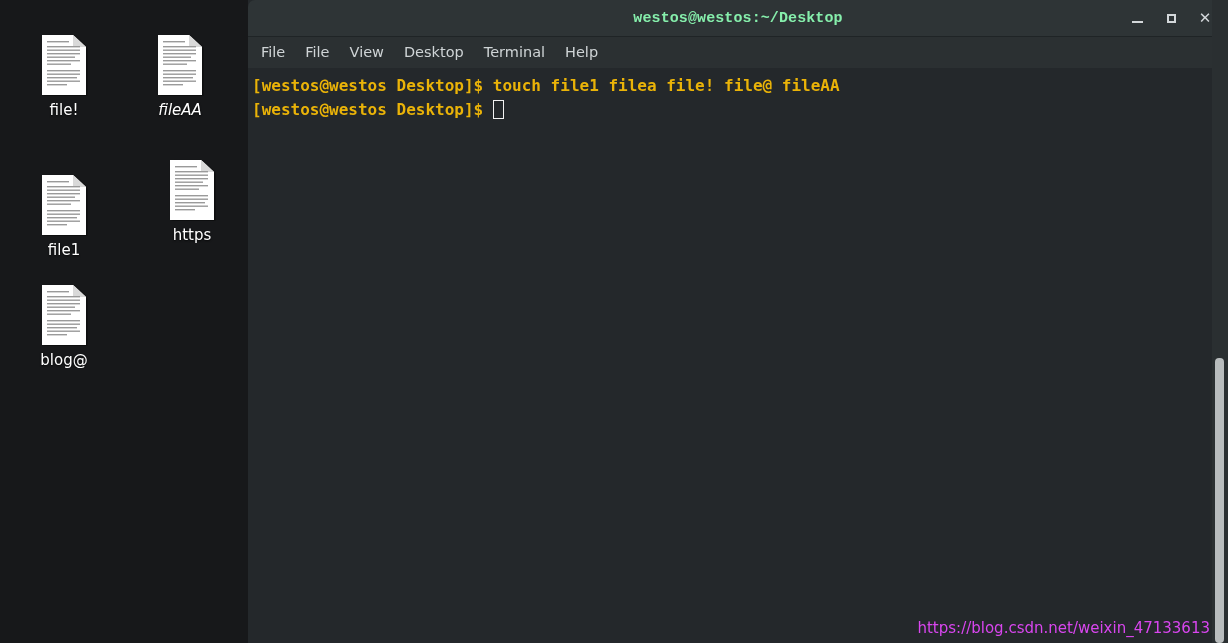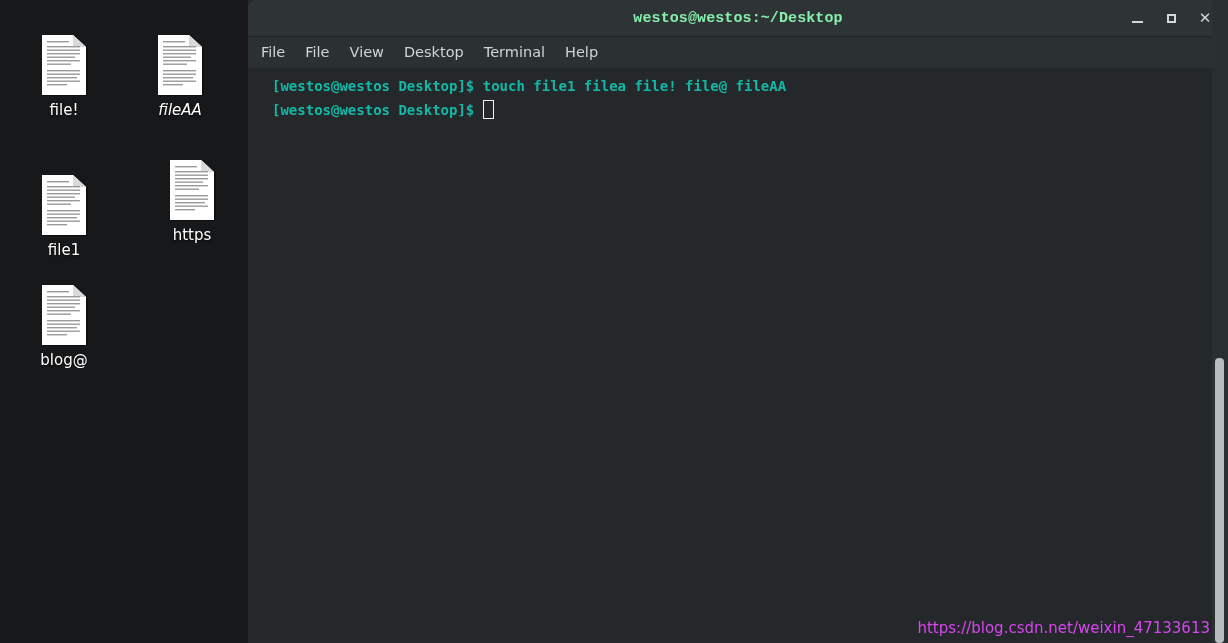--- a/index.html
+++ b/index.html
@@ -101,27 +101,26 @@
   }
 
   #term-body {
     position:relative;
     height:575px;
     background:#24282b;
     padding:6px 0 0 4px;
     font-family:"DejaVu Sans Mono", monospace;
   }
   .term-line {
-    font-size:14px;
+    font-size:16px;
     line-height:24px;
     font-weight:bold;
-    color:#14b8a6;
+    color:#eab308;
     white-space:pre;
     letter-spacing:0px;
-    margin-left:20px;
   }
   .cursor-block {
     display:inline-block;
     width:11px; height:19px;
     border:1.6px solid #f2f2f2;
     vertical-align:-4px;
     background:transparent;
   }
 
   

